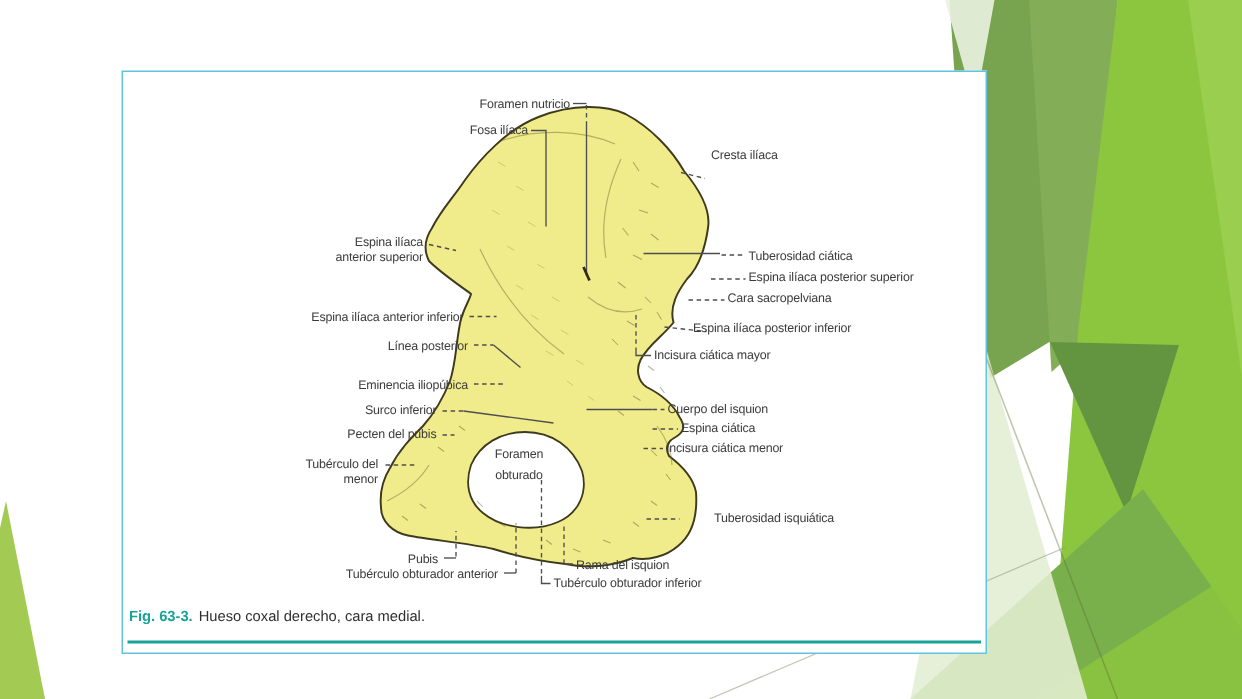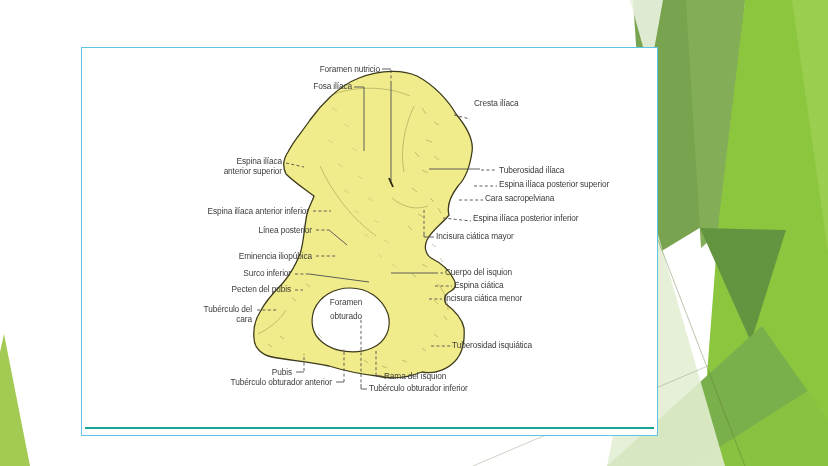--- a/index.html
+++ b/index.html
@@ -142,36 +142,39 @@
     <div class="lbl lr" style="right:277px;top:16px">Foramen nutricio</div>
     <div class="lbl lr" style="right:305px;top:33px">Fosa ilíaca</div>
     <div class="lbl lr" style="right:375px;top:108px">Espina ilíaca
 anterior superior</div>
     <div class="lbl lr" style="right:348px;top:158px">Espina ilíaca anterior inferior</div>
     <div class="lbl lr" style="right:345px;top:177px">Línea posterior</div>
     <div class="lbl lr" style="right:345px;top:203px">Eminencia iliopúbica</div>
     <div class="lbl lr" style="right:366px;top:220px">Surco inferior</div>
     <div class="lbl lr" style="right:366px;top:236px">Pecten del pubis</div>
     <div class="lbl lr" style="right:405px;top:256px">Tubérculo del
-cara</div>
+menor</div>
     <div class="lbl lr" style="right:365px;top:319px">Pubis</div>
     <div class="lbl lr" style="right:325px;top:329px">Tubérculo obturador anterior</div>
 
     <div class="lbl lc" style="left:244px;top:247px;width:40px">Foramen
 obturado</div>
 
     <div class="lbl" style="left:392px;top:50px">Cresta ilíaca</div>
-    <div class="lbl" style="left:417px;top:117px">Tuberosidad ilíaca</div>
+    <div class="lbl" style="left:417px;top:117px">Tuberosidad ciática</div>
     <div class="lbl" style="left:417px;top:131px">Espina ilíaca posterior superior</div>
     <div class="lbl" style="left:403px;top:145px">Cara sacropelviana</div>
-    <div class="lbl" style="left:391px;top:165px">Espina ilíaca posterior inferior</div>
+    <div class="lbl" style="left:380px;top:165px">Espina ilíaca posterior inferior</div>
     <div class="lbl" style="left:354px;top:183px">Incisura ciática mayor</div>
     <div class="lbl" style="left:363px;top:219px">Cuerpo del isquion</div>
     <div class="lbl" style="left:372px;top:232px">Espina ciática</div>
     <div class="lbl" style="left:362px;top:245px">Incisura ciática menor</div>
-    <div class="lbl" style="left:370px;top:292px">Tuberosidad isquiática</div>
+    <div class="lbl" style="left:394px;top:292px">Tuberosidad isquiática</div>
     <div class="lbl" style="left:302px;top:323px">Rama del isquion</div>
     <div class="lbl" style="left:287px;top:335px">Tubérculo obturador inferior</div>
 
+    <div class="caption">
+      <span class="figno">Fig. 63-3.</span><span>Hueso coxal derecho, cara medial.</span>
+    </div>
     <div class="rule"></div>
 
   </div>
 </div>
 
 </body></html>

